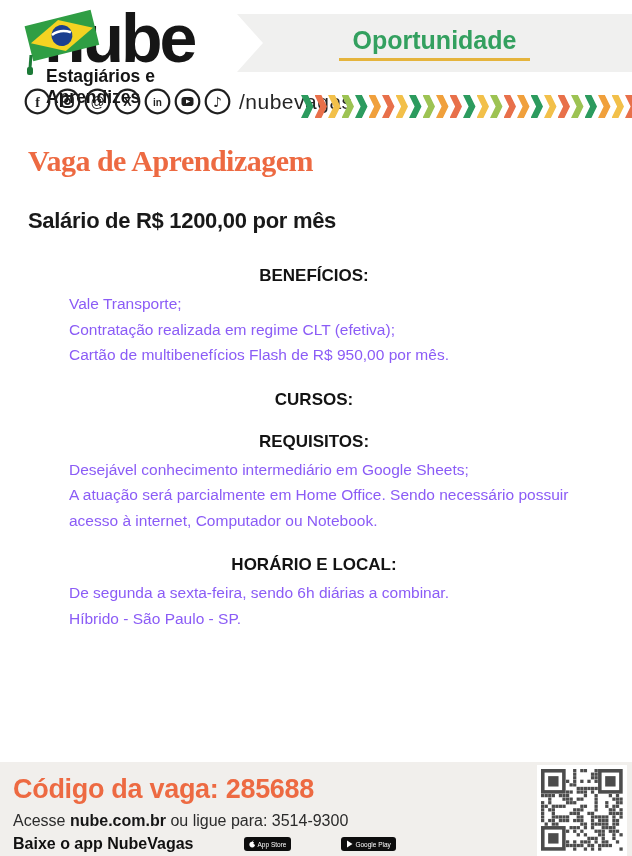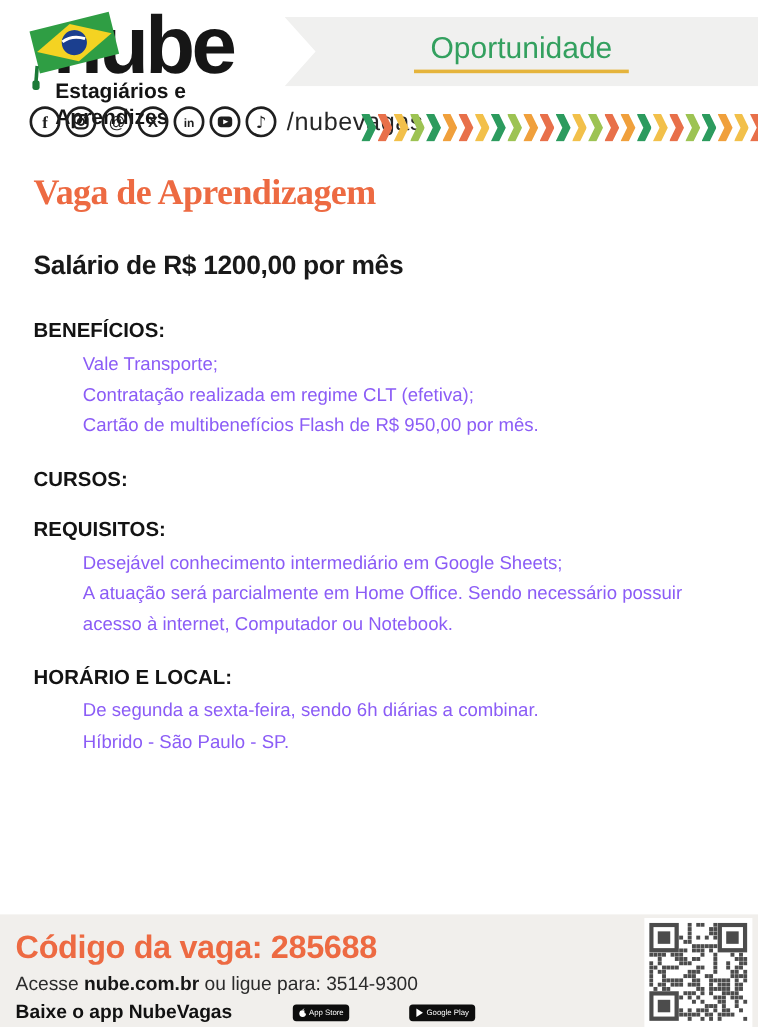--- a/index.html
+++ b/index.html
@@ -10,41 +10,41 @@
   .logo-wrap{position:absolute;left:20px;top:4px;width:230px;height:86px;}
   .logo-text{position:absolute;left:24px;top:0px;font-size:68px;font-weight:700;
              letter-spacing:-3px;color:#161616;line-height:1;}
   .logo-flag{position:absolute;left:-4px;top:2px;width:96px;height:72px;}
   .tagline{position:absolute;left:26px;top:62px;font-size:17.5px;font-weight:700;color:#141414;}
 
   
   .ribbon{position:absolute;left:237px;right:0;top:14px;height:58px;background:#f0f0ef;
           clip-path:polygon(0 0,100% 0,100% 100%,0 100%,26px 50%);
           display:flex;align-items:center;justify-content:center;}
-  .ribbon-label{font-size:25px;font-weight:400;color:#33A05F;border-bottom:3px solid #E5B43C;
+  .ribbon-label{font-size:25px;font-weight:700;color:#33A05F;border-bottom:3px solid #E5B43C;
                 padding:0 14px 3px;}
 
   
   .social-row{position:absolute;left:24px;top:88px;display:flex;align-items:center;gap:3px;}
   .sicon{width:27px;height:27px;flex:0 0 auto;cursor:pointer;}
   .handle{font-size:21px;color:#262626;margin-left:5px;letter-spacing:0.5px;}
 
   
   .chevron-strip{position:absolute;left:301px;right:0;top:95px;height:23px;display:flex;
                  gap:1px;overflow:hidden;}
   .chev{width:12.5px;height:23px;flex:0 0 auto;
         clip-path:polygon(0 0,55% 0,100% 50%,55% 100%,0 100%,45% 50%);}
 
   
   .main{position:absolute;left:28px;top:144px;width:572px;}
   .headline{margin:0;font-size:30px;font-weight:700;color:#ED6A42;letter-spacing:-0.5px;font-family:Liberation Serif, serif;}
   .salary{margin:30px 0 0;font-size:22px;font-weight:700;color:#191919;letter-spacing:-0.3px;}
   .sec{margin-top:22px;}
   .sec.first{margin-top:32px;}
-  .sec h3{margin:0 0 5px;font-size:17px;font-weight:700;color:#131313;letter-spacing:0;}
+  .sec h3{margin:0 0 5px;font-size:17px;font-weight:700;color:#131313;letter-spacing:0;text-align:center;}
   .line{font-size:15.5px;color:#8b5cf6;line-height:25.5px;padding-left:2px;max-width:560px;margin-left:39px;}
 
   
   .footer{position:absolute;left:0;right:0;bottom:0;height:94px;background:#f1efec;}
   .job-code{position:absolute;left:13px;top:12px;font-size:27px;font-weight:700;color:#ED6A42;
             letter-spacing:-0.3px;}
   .access-line{position:absolute;left:13px;top:50px;font-size:16px;color:#2b2b2b;}
   .access-line .site{font-weight:700;color:#161616;cursor:pointer;}
   .app-line{position:absolute;left:13px;top:73px;font-size:16px;font-weight:700;color:#111;
             display:flex;align-items:center;gap:44px;}

